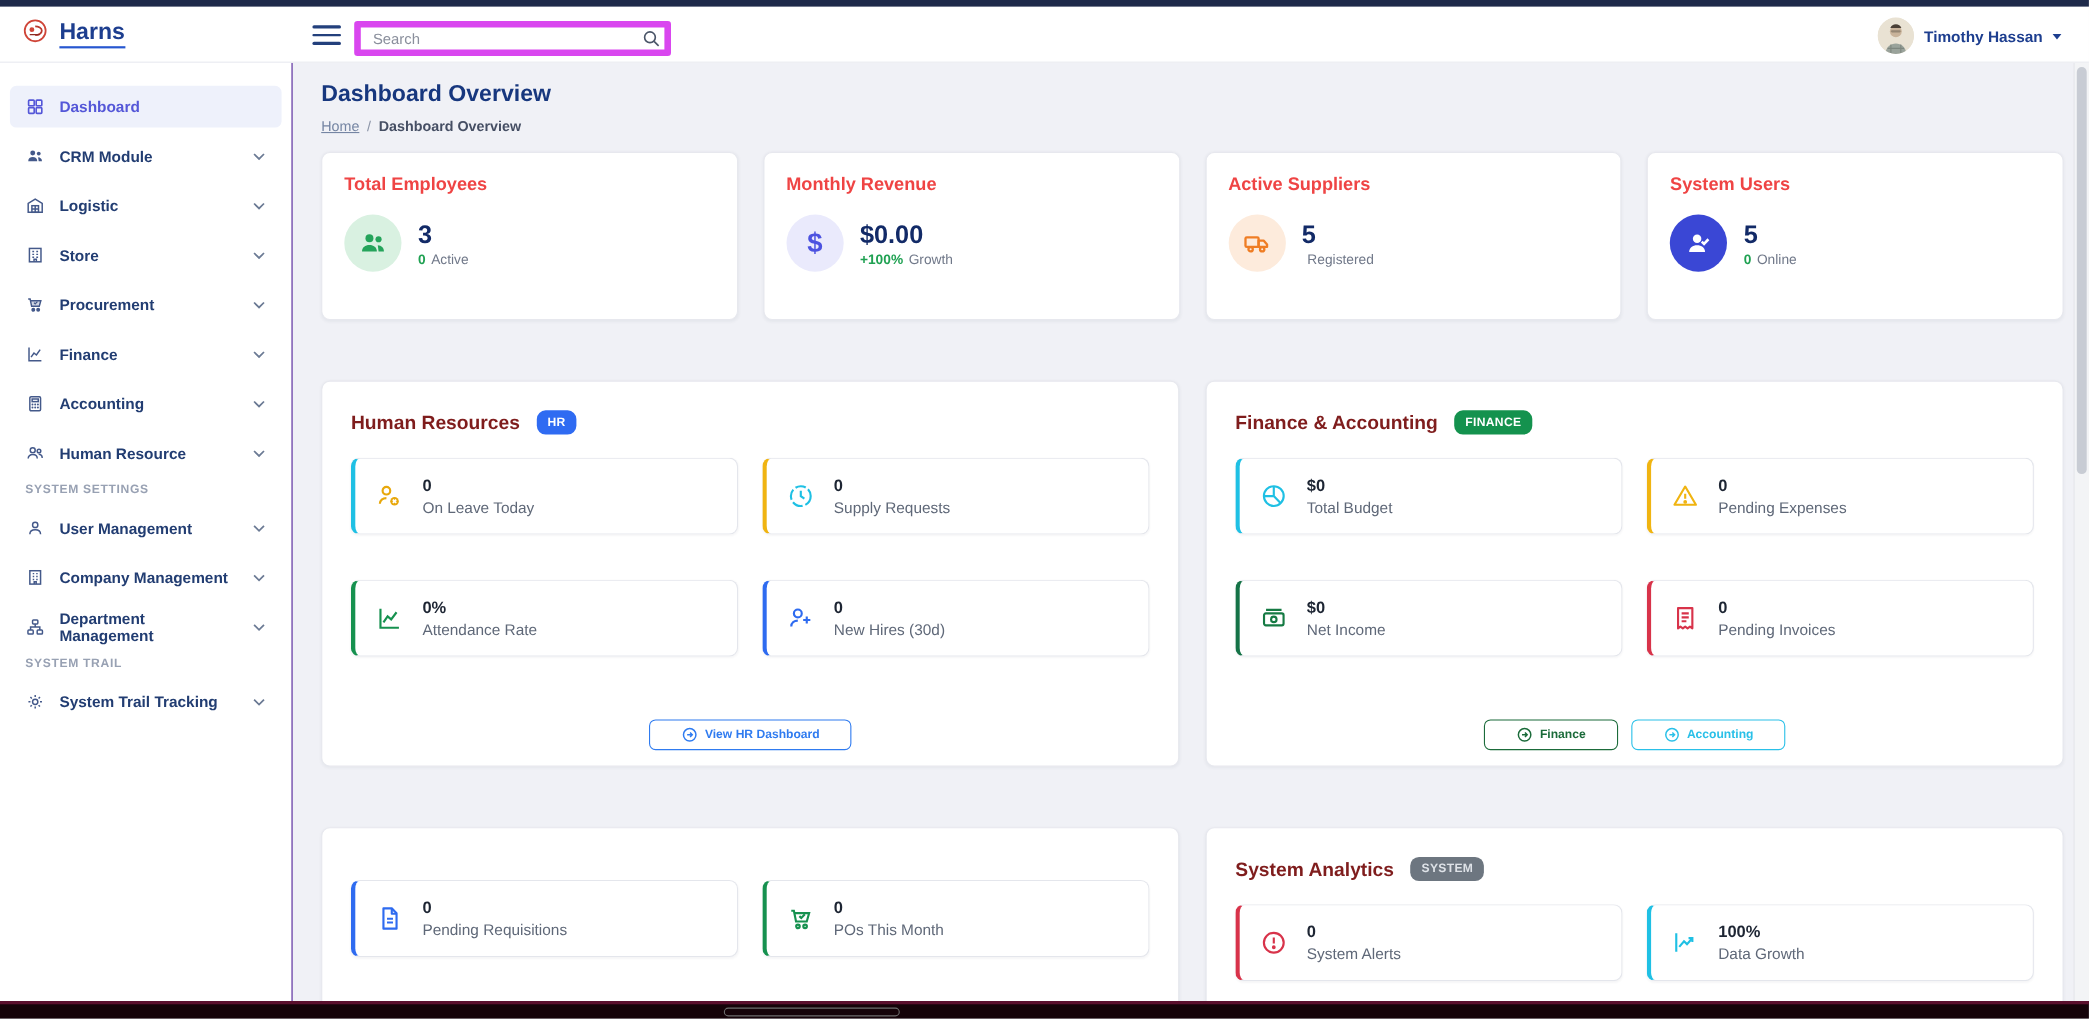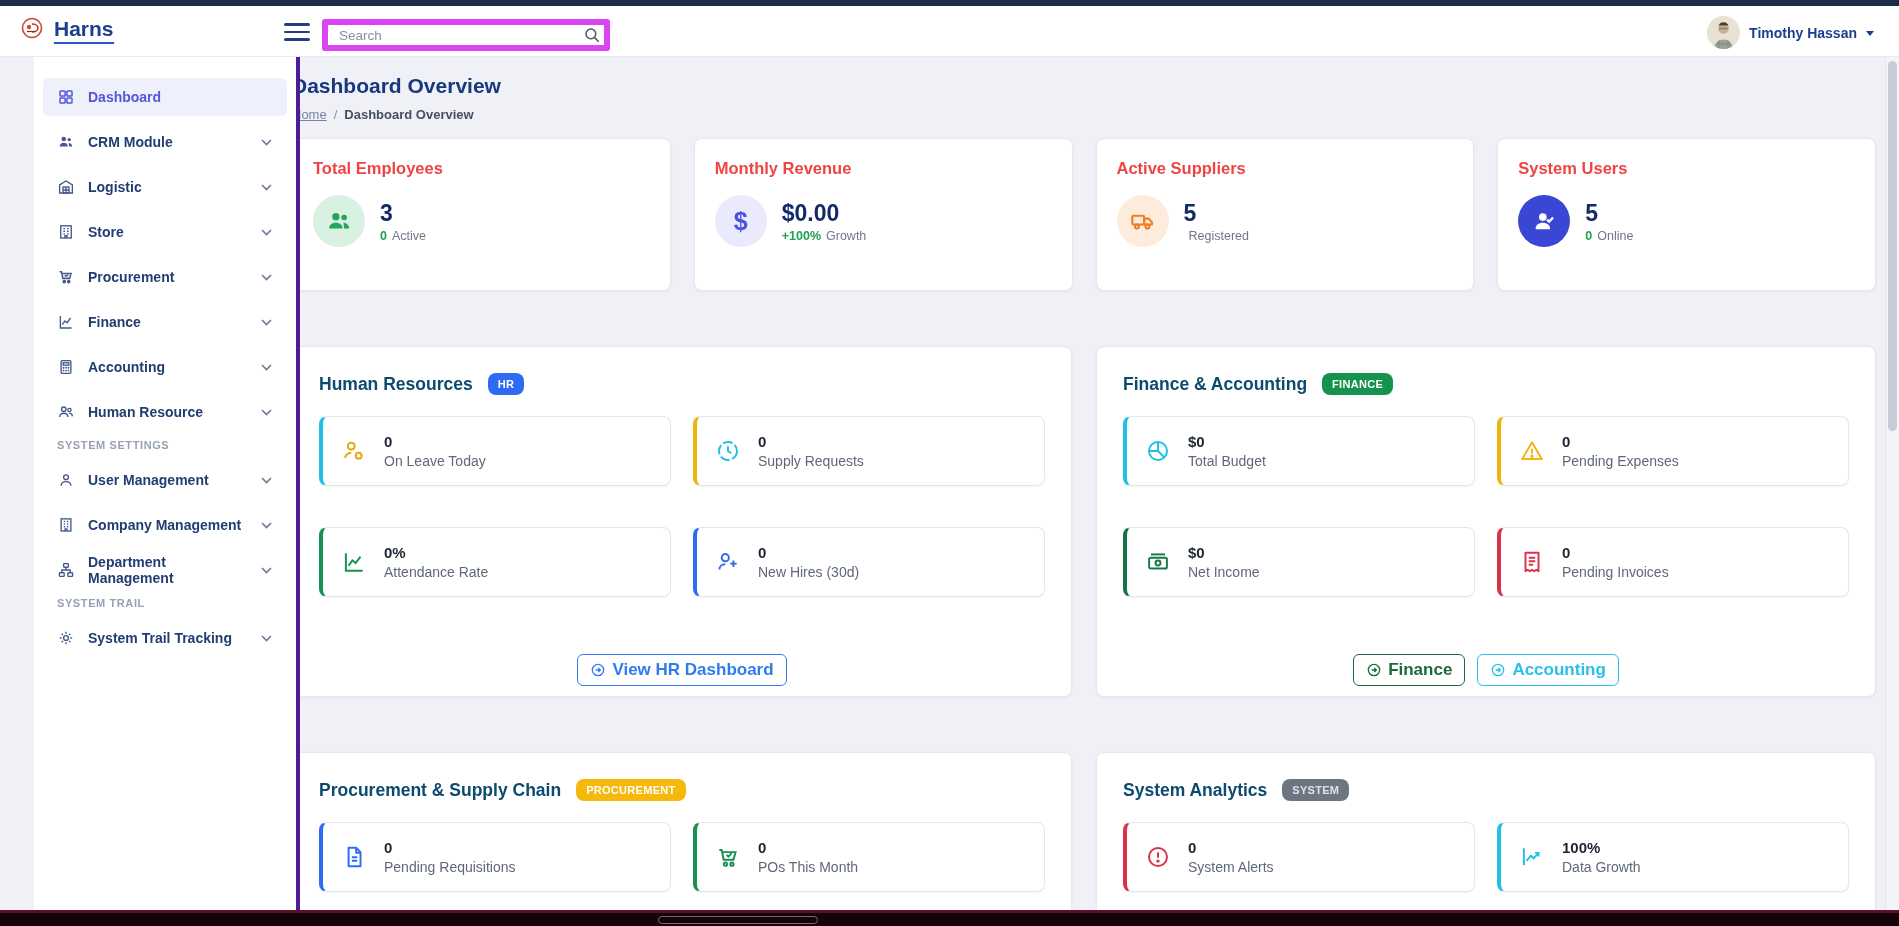--- a/index.html
+++ b/index.html
@@ -21,21 +21,21 @@
     font-size:13.5px; color:#333; outline:none; font-family:inherit; background:#fff; }
   .search-input::placeholder { color:#8a8f9c; }
   .search-ic { position:absolute; right:9px; top:7px; }
   .userbox { position:absolute; right:25px; top:10px; display:flex; align-items:center; gap:9px; cursor:pointer; }
   .avatar { width:33px; height:33px; border-radius:50%; background:#e9e2d3; overflow:hidden; position:relative; }
   .user-name { font-size:14px; font-weight:bold; color:#1d3e8f; }
   .caret { width:0; height:0; border-left:4.5px solid transparent; border-right:4.5px solid transparent; border-top:5px solid #1d3e8f; margin-top:2px;}
 
   
   .sidebar { position:absolute; top:57px; left:0; width:266px; bottom:16px; background:#fff;
-    border-right:4px solid #4c1d95; z-index:10; padding-top:21px;margin-left:34px; }
+    border-right:1px solid #4c1d95; z-index:10; padding-top:21px; }
   .nav-item { height:38px; margin:0 9px 7px 9px; border-radius:6px; display:flex; align-items:center;
     padding-left:13px; gap:13px; cursor:pointer; color:#223d72; }
   .nav-item .lbl { font-size:14px; font-weight:bold; }
   .nav-item.active { background:#eef1fb; color:#5457d8; }
   .nav-ico { width:19px; height:19px; display:flex; align-items:center; justify-content:center; color:#44598a; flex:0 0 19px;}
   .nav-item.active .nav-ico { color:#5457d8; }
   .chev { margin-left:auto; margin-right:15px; color:#6b7a94; display:flex; }
   .nav-section { font-size:11px; font-weight:bold; letter-spacing:.6px; color:#98a1b3; margin:8px 0 10px 23px; }
 
   
@@ -68,32 +68,32 @@
   .stat-col { display:flex; flex-direction:column; }
   .stat-value { font-size:23px; font-weight:800; color:#122a67; line-height:26px;}
   .stat-sub { margin-top:3px; font-size:12.5px; display:flex; gap:5px; align-items:baseline;}
   .stat-sub .sv { color:#1fa152; font-weight:bold; }
   .stat-sub .sl { color:#707889; }
 
   .panel-row { margin-top:55px; display:grid; grid-template-columns:repeat(2,1fr); gap:24px; }
   .panel { background:#fff; border:1px solid #e7e8ee; border-radius:8px; height:351px; padding:26px;
     box-shadow:0 1px 3px rgba(20,30,60,.05); }
   .panel-head { display:flex; align-items:center; gap:15px; }
-  .panel-title { font-size:17.5px; font-weight:800; color:#0c4a6e; }
+  .panel-title { font-size:17.5px; font-weight:800; color:#7f1d1d; }
   .badge { font-size:11px; font-weight:bold; color:#fff; padding:5px 10px; border-radius:8px; letter-spacing:.3px;}
   .mini-grid { margin-top:21px; display:grid; grid-template-columns:1fr 1fr; column-gap:22px; row-gap:41px; }
   .mini { background:#fff; border:1px solid #e4e6ec; border-left:4px solid #ccc; border-radius:8px; height:70px;
     display:flex; align-items:center; gap:15px; padding:0 16px; box-shadow:0 1px 2px rgba(20,30,60,.04);}
   .mini-ic { width:30px; display:flex; align-items:center; justify-content:center; flex:0 0 30px;}
   .mini-col { display:flex; flex-direction:column; gap:3px; }
   .mini-val { font-size:15px; font-weight:bold; color:#1d2533; }
   .mini-lbl { font-size:14px; color:#5f6878; }
   .panel-btns { margin-top:57px; display:flex; justify-content:center; gap:12px; }
   .pbtn { display:flex; align-items:center; gap:6px; background:#fff; border:1.5px solid; border-radius:6px;
-    padding:5px 12px; font-size:17px; font-weight:600; cursor:pointer; font-family:inherit; }
+    padding:5px 28px; font-size:11px; font-weight:600; cursor:pointer; font-family:inherit; }
 
   svg { display:block; }
 </style>
 </head>
 <body>
 
 <div class="topstrip"></div>
 
 <div class="header">
   <div class="brand">
@@ -572,24 +572,20 @@
             </span>
           <span>Accounting</span>
         </button>
       </div>
     </div>
   </div>
 
   <div class="panel-row">
 
     <div class="panel">
-      <div class="panel-head">
-        <span class="panel-title">Procurement &amp; Supply Chain</span>
-        <span class="badge" style="background-color: rgb(246, 184, 11); color: rgb(255, 255, 255);">PROCUREMENT</span>
-      </div>
       <div class="mini-grid">
         <div class="mini" style="border-left-color: rgb(46, 107, 240);">
           <span class="mini-ic" style="color: rgb(46, 107, 240);">
             <svg width="26" height="26" viewBox="0 0 24 24" fill="none" stroke="currentColor" stroke-width="1.8" stroke-linejoin="round">
                 <path d="M7 3.5h7l4 4v13H7z"></path>
                 <path d="M14 3.5V8h4"></path>
                 <path d="M10 12.2h5M10 15.4h5"></path>
               </svg>
           </span>
           <div class="mini-col">

